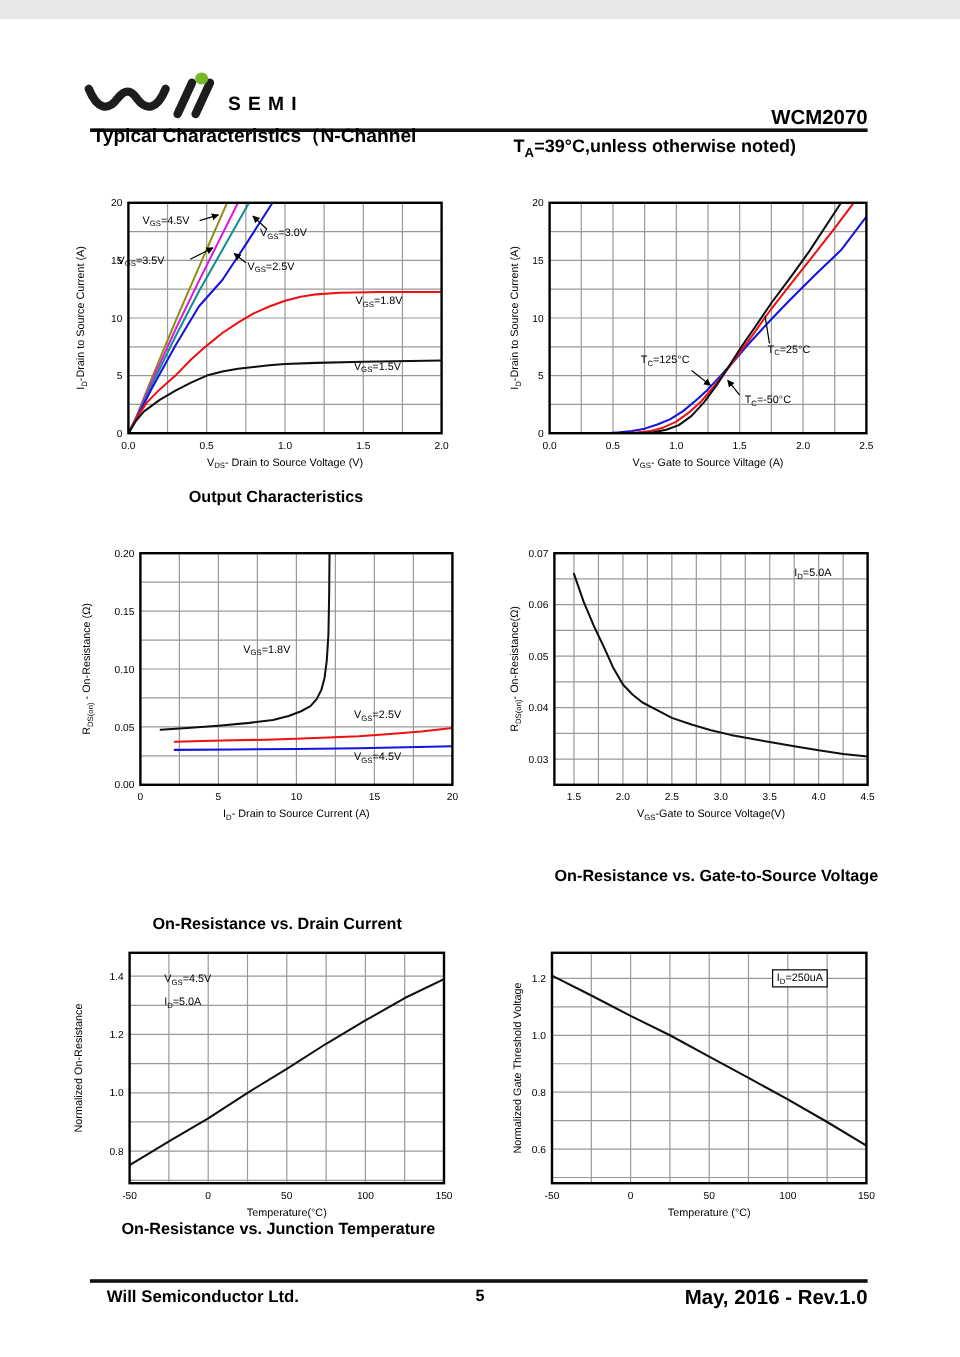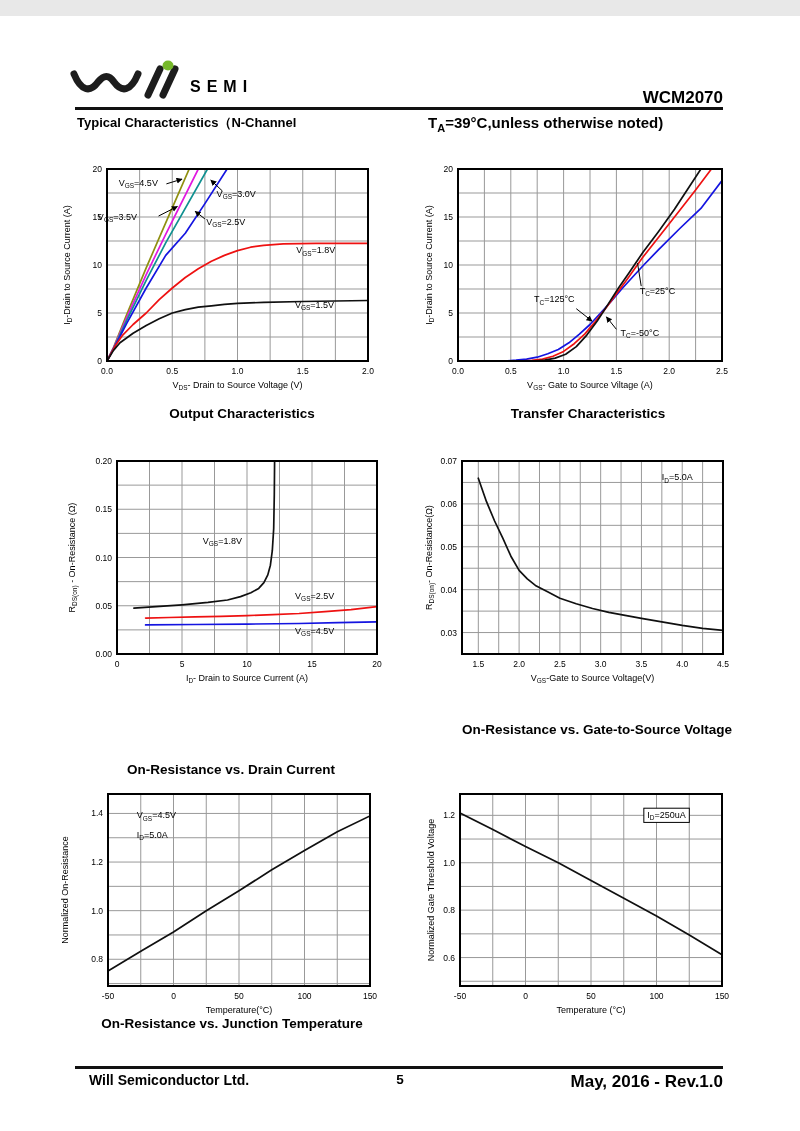--- a/index.html
+++ b/index.html
@@ -1,21 +1,21 @@
 <!DOCTYPE html>
 <html><head>
 <meta charset="utf-8">
 <style>
   html,body{margin:0;padding:0;background:#e8e8e8;}
   .page{position:relative;width:800px;height:1131px;background:#ffffff;margin:16px auto;
         font-family:"Liberation Sans",sans-serif;color:#000;overflow:hidden;}
   .abs{position:absolute;}
   .part-number{left:420px;top:72px;width:303px;text-align:right;font-size:17px;font-weight:bold;}
   .rule{left:75px;top:91px;width:648px;height:3px;background:#111;}
-  .sec-title-left{left:77px;top:98px;font-size:13px;font-weight:bold;}
+  .sec-title-left{left:77px;top:87px;font-size:16px;font-weight:bold;}
   .sec-title-right{left:428px;top:98px;font-size:15px;font-weight:bold;}
   .sec-title-right sub{font-size:11px;}
   .chart-title{font-size:13.5px;font-weight:bold;text-align:center;width:340px;}
   svg text{font-family:"Liberation Sans",sans-serif;fill:#000;}
   .footer-rule{left:75px;top:1050px;width:648px;height:3px;background:#111;}
   .footer-company{left:89px;top:1056px;font-size:14px;font-weight:bold;}
   .footer-page{left:360px;top:1056px;width:80px;text-align:center;font-size:13.5px;font-weight:bold;}
   .footer-rev{left:500px;top:1056px;width:223px;text-align:right;font-size:17px;font-weight:bold;}
 </style>
 </head>
@@ -303,22 +303,21 @@
       <text x="35" y="179.55555555555554" font-size="8.5" text-anchor="end"><tspan>0.6</tspan></text>
       <text x="35" y="132.14814814814815" font-size="8.5" text-anchor="end"><tspan>0.8</tspan></text>
       <text x="35" y="84.74074074074075" font-size="8.5" text-anchor="end"><tspan>1.0</tspan></text>
       <text x="35" y="37.33333333333334" font-size="8.5" text-anchor="end"><tspan>1.2</tspan></text>
       <text x="171" y="232" font-size="9" text-anchor="middle"><tspan>Temperature&nbsp;(°C)</tspan></text>
       <text x="14" y="109" font-size="9" text-anchor="middle" transform="rotate(-90 14 109)"><tspan>Normalized&nbsp;Gate&nbsp;Threshold&nbsp;Voltage</tspan></text>
       <rect x="223.8300018310547" y="27.203704833984375" width="45.46876525878906" height="14.200000762939453" fill="#fff" stroke="#000" stroke-width="1"></rect>
       <text x="227.32999999999998" y="36.703703703703724" font-size="9" text-anchor="start"><tspan>I</tspan><tspan dy="2.2" font-size="6.4799999999999995">D</tspan><tspan dy="-2.2">=250uA</tspan></text>
     </svg>
 
-  <div class="abs chart-title" style="left:72px;top:390px;">Output Characteristics</div>
-  <div class="abs chart-title" style="left:418px;top:390px;">Transfer Characteristics</div>
+  <div class="abs chart-title" style="left:60px;top:390px;">Output Characteristics</div>
   <div class="abs chart-title" style="left:61px;top:746px;">On-Resistance vs. Drain Current</div>
   <div class="abs chart-title" style="left:427px;top:706px;">On-Resistance vs. Gate-to-Source Voltage</div>
   <div class="abs chart-title" style="left:62px;top:1000px;">On-Resistance vs. Junction Temperature</div>
 
   <div class="abs footer-rule"></div>
   <div class="abs footer-company">Will Semiconductor Ltd.</div>
   <div class="abs footer-page">5</div>
   <div class="abs footer-rev">May, 2016 - Rev.1.0</div>
 
 </div>

